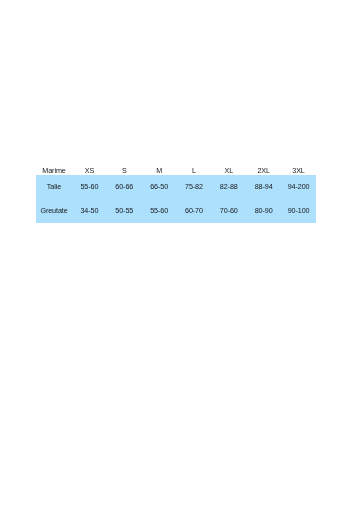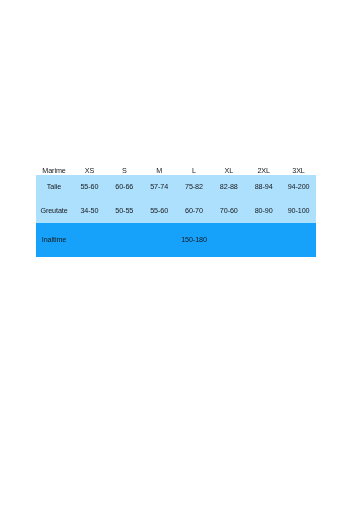--- a/index.html
+++ b/index.html
@@ -97,40 +97,36 @@
       </tr>
     </thead>
 
     <tbody>
 
 
       <tr class="row-light">
         <td class="cell-label">Talie</td>
         <td>55-60</td>
         <td>60-66</td>
-        <td>57-74</td>
+        <td>66-50</td>
         <td>75-82</td>
         <td>82-88</td>
         <td>88-94</td>
         <td>94-200</td>
       </tr>
 
 
       <tr class="row-light">
         <td class="cell-label">Greutate</td>
         <td>34-50</td>
         <td>50-55</td>
         <td>55-60</td>
         <td>60-70</td>
         <td>70-60</td>
         <td>80-90</td>
         <td>90-100</td>
       </tr>
 
-      <tr class="row-tall">
-        <td class="cell-label">Inaltime</td>
-        <td class="span-value" colspan="7">150-180</td>
-      </tr>
 
     </tbody>
   </table>
 
 </div>
 
 </body></html>

